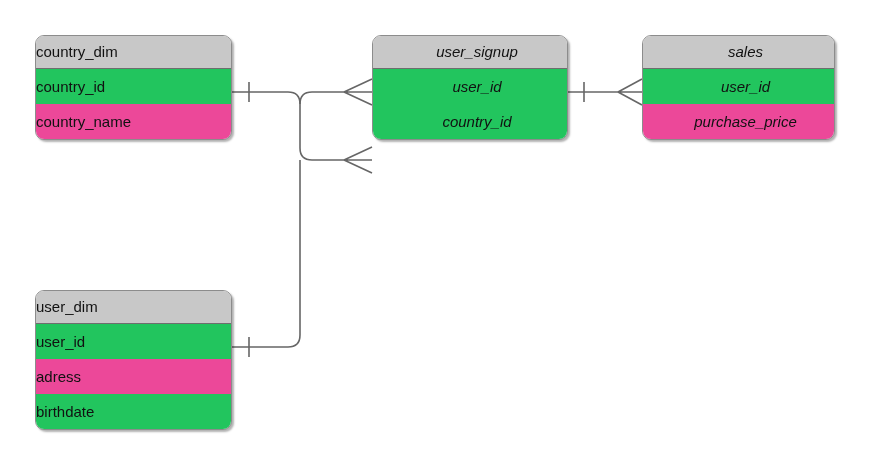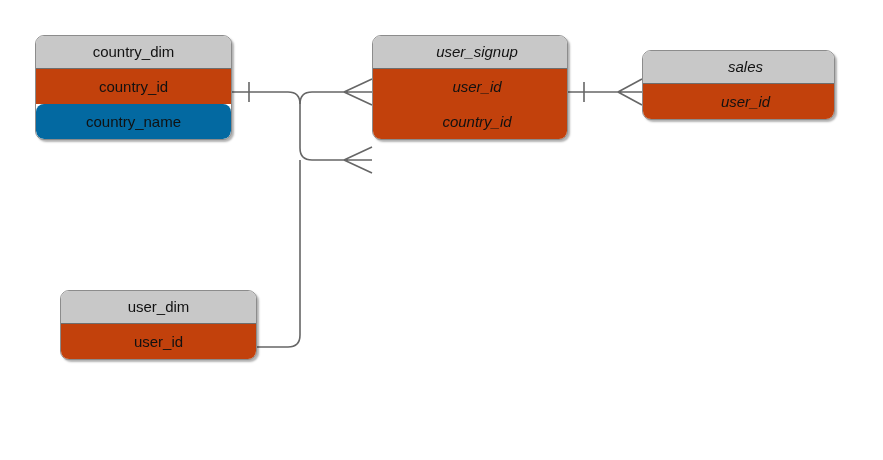--- a/index.html
+++ b/index.html
@@ -44,31 +44,30 @@
     height: 33px;
     white-space: nowrap;
     overflow: hidden;
   }
   .entity-row {
     box-sizing: border-box;
     color: #111111;
     font-size: 15px;
     line-height: 35px;
     height: 35px;
-    background: #c2410c;
+    background: #22c55e;
     white-space: nowrap;
     overflow: hidden;
   }
   .entity-row.alt {
-    background: #0369a1;
-    border-radius: 8px;
+    background: #ec4899;
   }
   .align-center .entity-header,
   .align-center .entity-row {
-    text-align: center;
+    text-align: left;
     font-style: normal;
   }
   .align-left .entity-header,
   .align-left .entity-row {
     text-align: center;
     padding-left: 14px;
     font-style: italic;
   }
 </style>
 </head>
@@ -96,29 +95,32 @@
       <path d="M 642 79 L 618 92 M 642 92 L 618 92 M 642 105 L 618 92"></path>
     </g>
   </svg>
 
   <div class="entity align-center" style="left:35px; top:35px; width:197px;">
     <div class="entity-header">country_dim</div>
     <div class="entity-row">country_id</div>
     <div class="entity-row alt">country_name</div>
   </div>
 
-  <div class="entity align-center" style="left:35px; top:290px; width:197px;margin-left:25px;">
+  <div class="entity align-center" style="left:35px; top:290px; width:197px;">
     <div class="entity-header">user_dim</div>
     <div class="entity-row">user_id</div>
+    <div class="entity-row alt">adress</div>
+    <div class="entity-row">birthdate</div>
   </div>
 
   <div class="entity align-left" style="left:372px; top:35px; width:196px;">
     <div class="entity-header">user_signup</div>
     <div class="entity-row">user_id</div>
     <div class="entity-row">country_id</div>
   </div>
 
-  <div class="entity align-left" style="left:642px; top:50px; width:193px;">
+  <div class="entity align-left" style="left:642px; top:35px; width:193px;">
     <div class="entity-header">sales</div>
     <div class="entity-row">user_id</div>
+    <div class="entity-row alt">purchase_price</div>
   </div>
 
 </div>
 
 </body></html>

